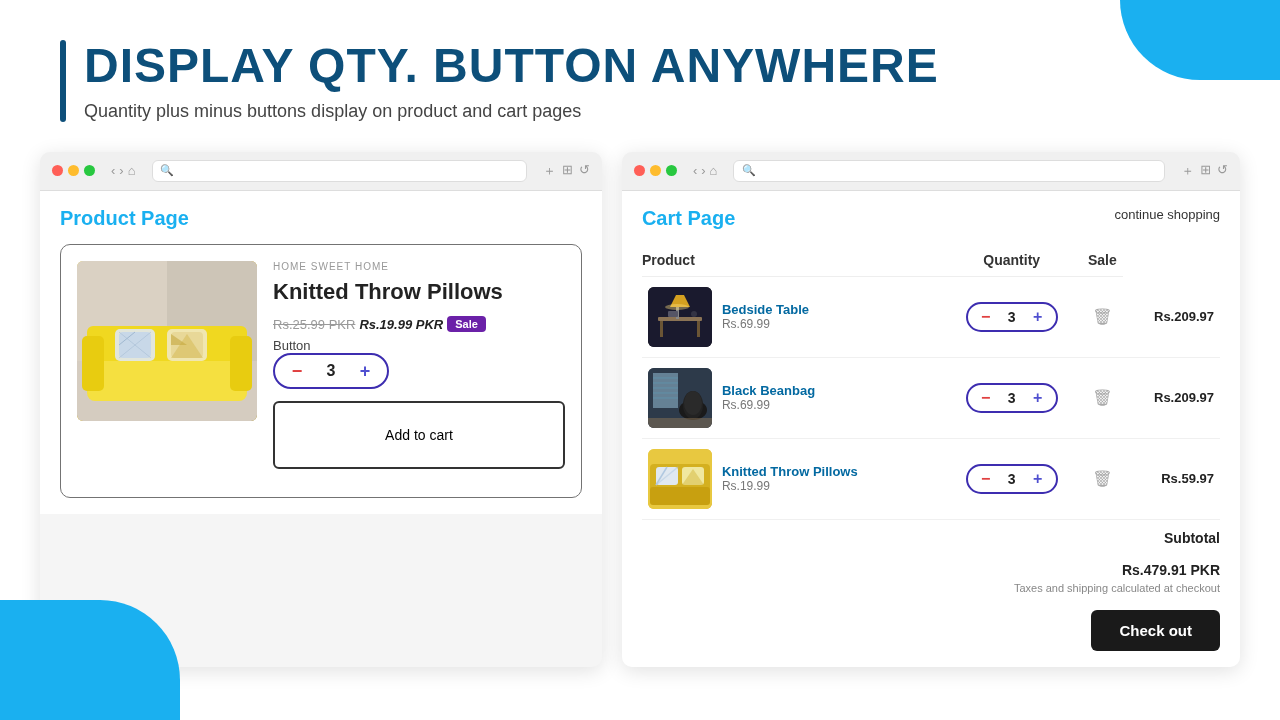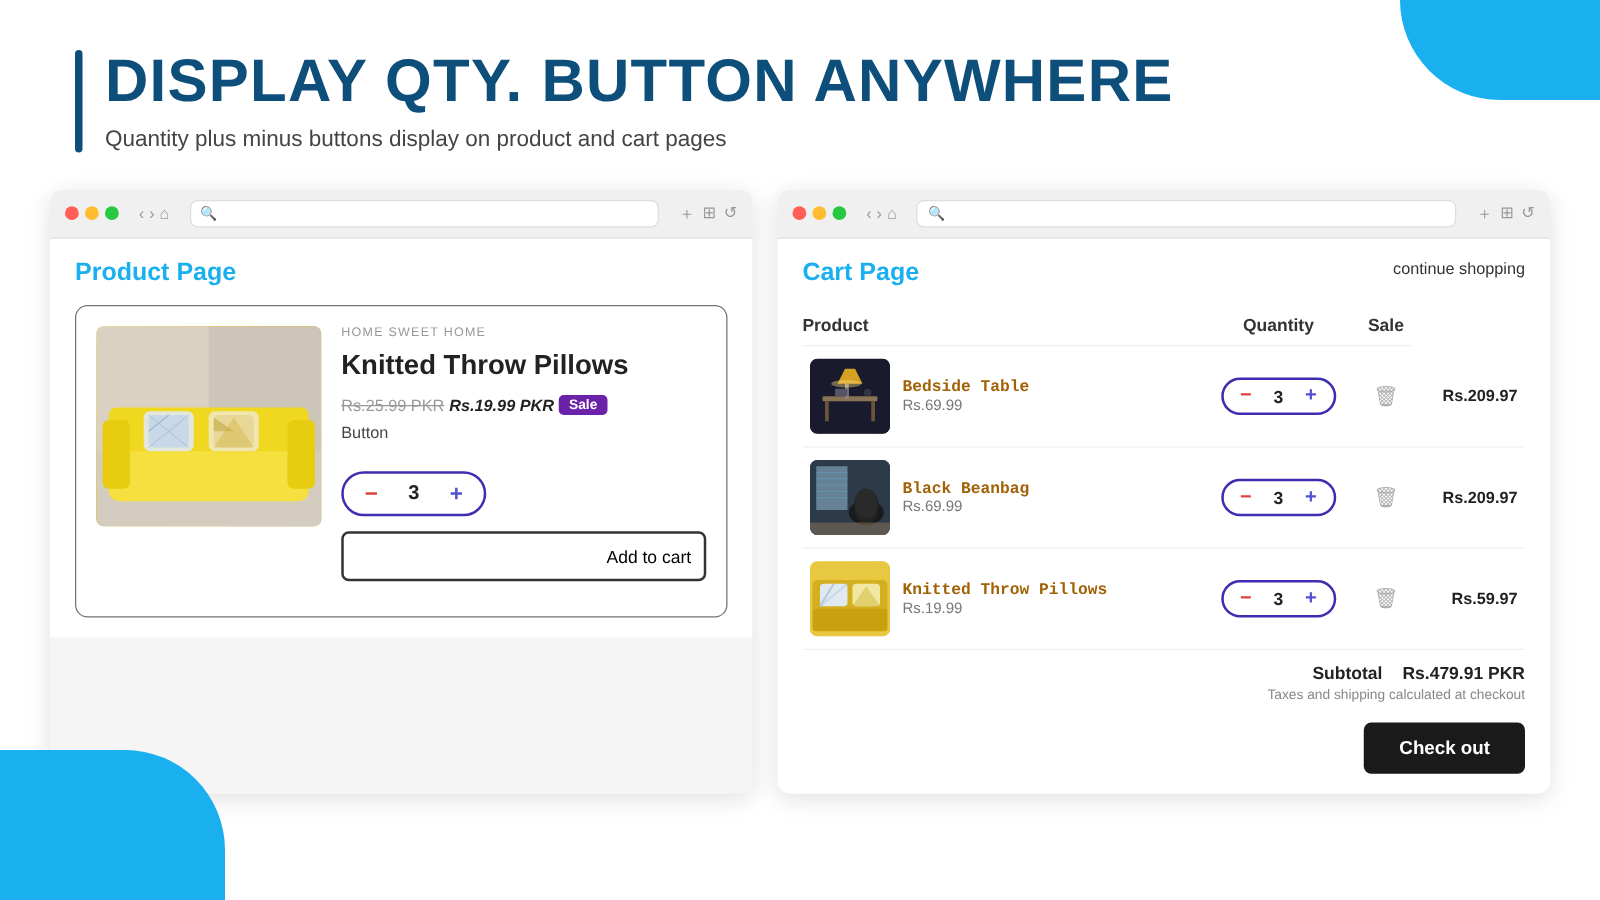--- a/index.html
+++ b/index.html
@@ -206,21 +206,21 @@
       background: #6b21a8;
       color: #fff;
       font-size: 11px;
       padding: 2px 8px;
       border-radius: 4px;
       font-weight: 600;
     }
     .button-label {
       font-size: 13px;
       color: #444;
-      margin-bottom: 24px;
+      margin-bottom: 0;
     }
 
     .qty-stepper {
       display: inline-flex;
       align-items: center;
       border: 2px solid #3d2db0;
       border-radius: 30px;
       padding: 4px 10px;
       gap: 12px;
       margin-bottom: 12px;
@@ -243,28 +243,27 @@
     .qty-value {
       font-size: 16px;
       font-weight: 600;
       color: #222;
       min-width: 20px;
       text-align: center;
     }
 
     .add-to-cart-btn {
       width: 100%;
-      padding: 10px;
+      padding: 24px;
       border: 2px solid #333;
       border-radius: 6px;
       background: #fff;
       font-size: 14px;
       cursor: pointer;
       margin-bottom: 12px;
-      text-align: right;
     }
 
     .product-description {
       font-size: 12px;
       color: #666;
       line-height: 1.5;
     }
 
     
     .cart-browser-window {
@@ -317,22 +316,21 @@
     .cart-product-img {
       width: 64px;
       height: 60px;
       border-radius: 6px;
       overflow: hidden;
       flex-shrink: 0;
     }
     .cart-product-info .prod-name {
       font-size: 13px;
       font-weight: 600;
-      color: #a16207;
-      font-family: Liberation Mono, monospace;
+      color: #0369a1;
     }
     .cart-product-info .prod-price {
       font-size: 12px;
       color: #777;
     }
 
     .cart-qty-cell {
       text-align: center;
     }
     .cart-qty-stepper {
@@ -380,25 +378,25 @@
       color: #222;
     }
 
     .cart-subtotal-row {
       text-align: right;
       padding: 10px 0 4px;
     }
     .subtotal-line {
       display: flex;
       justify-content: flex-end;
-      align-items: center;
       gap: 16px;
       font-size: 14px;
       font-weight: 600;
       color: #222;
+      flex-direction: column;
     }
     .subtotal-note {
       font-size: 11px;
       color: #888;
       text-align: right;
       margin-top: 4px;
     }
 
     .checkout-btn {
       display: block;

